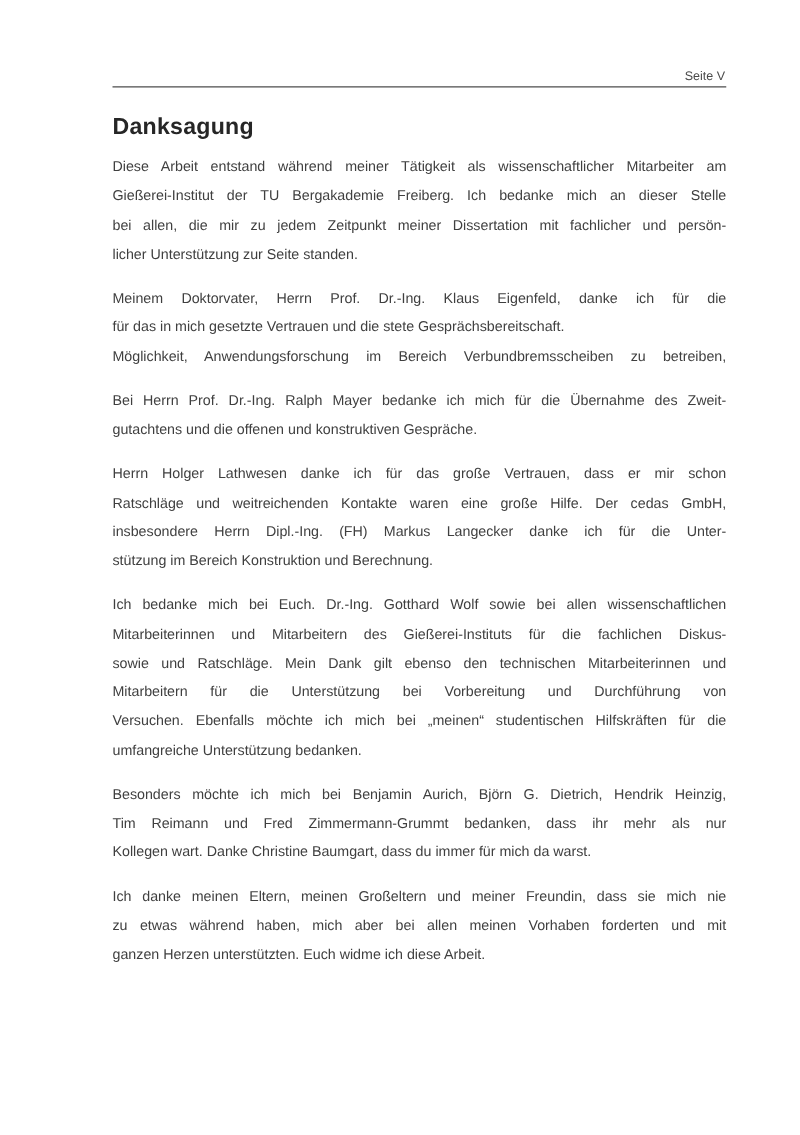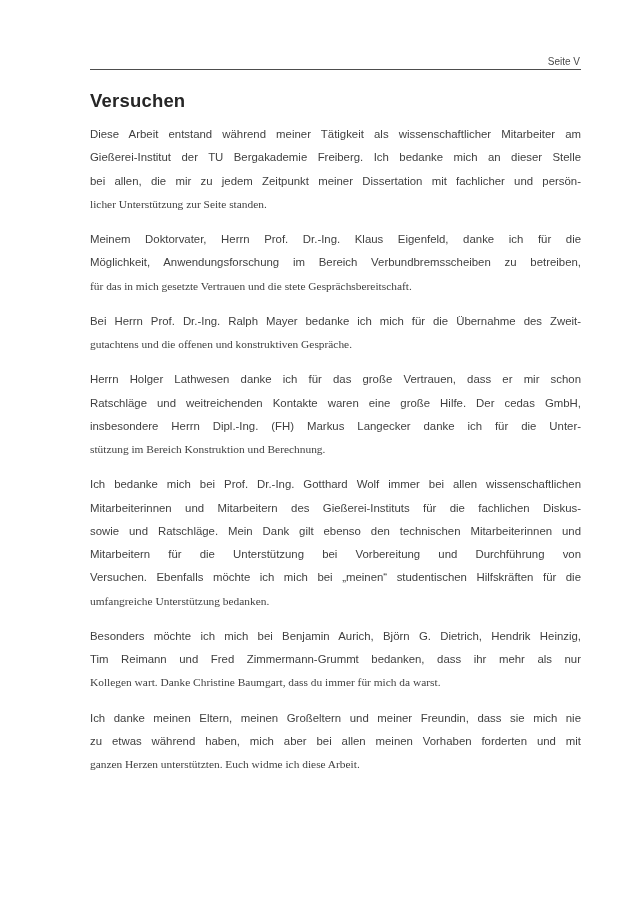--- a/index.html
+++ b/index.html
@@ -45,62 +45,61 @@
     color: #3f3f3f;
   }
   .ln {
     display: block;
     text-align: justify;
     text-align-last: justify;
   }
   .ln.last {
     text-align: left;
     text-align-last: left;
-    font-family: Liberation Serif, serif;
   }
 </style>
 </head>
 <body>
 
 <div class="page">
   <div class="content">
 
     <div class="page-header">
       <span>Seite V</span>
     </div>
 
-    <h1 class="page-title">Versuchen</h1>
+    <h1 class="page-title">Danksagung</h1>
 
     <p class="para">
       <span class="ln">Diese Arbeit entstand während meiner Tätigkeit als wissenschaftlicher Mitarbeiter am</span>
       <span class="ln">Gießerei-Institut der TU Bergakademie Freiberg. Ich bedanke mich an dieser Stelle</span>
       <span class="ln">bei allen, die mir zu jedem Zeitpunkt meiner Dissertation mit fachlicher und persön-</span>
       <span class="ln last">licher Unterstützung zur Seite standen.</span>
     </p>
 
     <p class="para">
       <span class="ln">Meinem Doktorvater, Herrn Prof. Dr.-Ing. Klaus Eigenfeld, danke ich für die</span>
+      <span class="ln last">für das in mich gesetzte Vertrauen und die stete Gesprächsbereitschaft.</span>
       <span class="ln">Möglichkeit, Anwendungsforschung im Bereich Verbundbremsscheiben zu betreiben,</span>
-      <span class="ln last">für das in mich gesetzte Vertrauen und die stete Gesprächsbereitschaft.</span>
     </p>
 
     <p class="para">
       <span class="ln">Bei Herrn Prof. Dr.-Ing. Ralph Mayer bedanke ich mich für die Übernahme des Zweit-</span>
       <span class="ln last">gutachtens und die offenen und konstruktiven Gespräche.</span>
     </p>
 
     <p class="para">
       <span class="ln">Herrn Holger Lathwesen danke ich für das große Vertrauen, dass er mir schon</span>
       <span class="ln">Ratschläge und weitreichenden Kontakte waren eine große Hilfe. Der cedas GmbH,</span>
       <span class="ln">insbesondere Herrn Dipl.-Ing. (FH) Markus Langecker danke ich für die Unter-</span>
       <span class="ln last">stützung im Bereich Konstruktion und Berechnung.</span>
     </p>
 
     <p class="para">
-      <span class="ln">Ich bedanke mich bei Prof. Dr.-Ing. Gotthard Wolf immer bei allen wissenschaftlichen</span>
+      <span class="ln">Ich bedanke mich bei Euch. Dr.-Ing. Gotthard Wolf sowie bei allen wissenschaftlichen</span>
       <span class="ln">Mitarbeiterinnen und Mitarbeitern des Gießerei-Instituts für die fachlichen Diskus-</span>
       <span class="ln">sowie und Ratschläge. Mein Dank gilt ebenso den technischen Mitarbeiterinnen und</span>
       <span class="ln">Mitarbeitern für die Unterstützung bei Vorbereitung und Durchführung von</span>
       <span class="ln">Versuchen. Ebenfalls möchte ich mich bei „meinen“ studentischen Hilfskräften für die</span>
       <span class="ln last">umfangreiche Unterstützung bedanken.</span>
     </p>
 
     <p class="para">
       <span class="ln">Besonders möchte ich mich bei Benjamin Aurich, Björn G. Dietrich, Hendrik Heinzig,</span>
       <span class="ln">Tim Reimann und Fred Zimmermann-Grummt bedanken, dass ihr mehr als nur</span>

